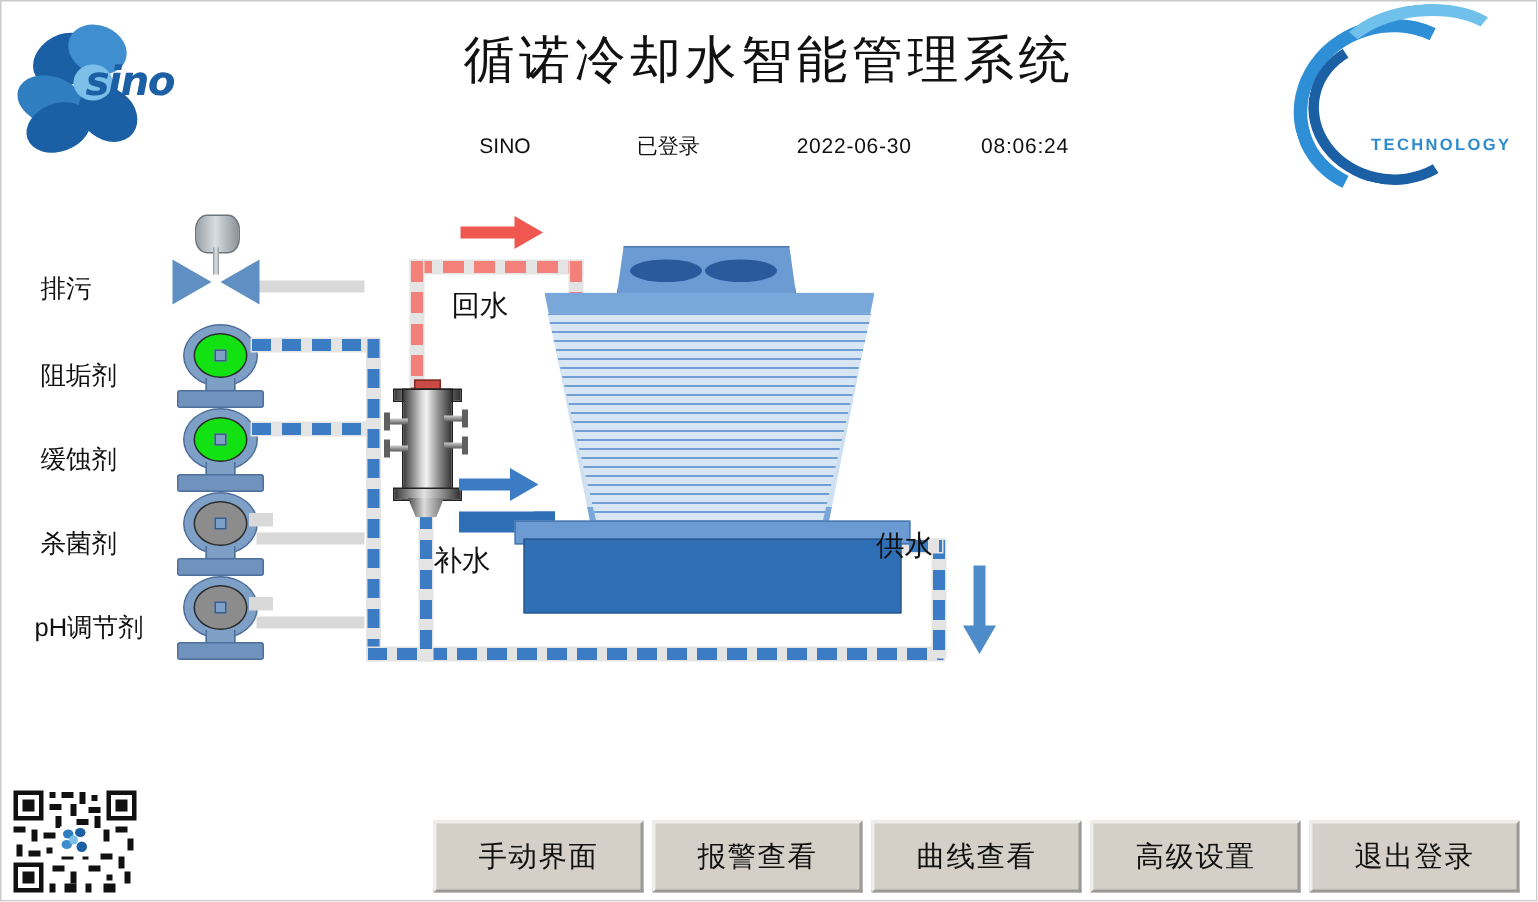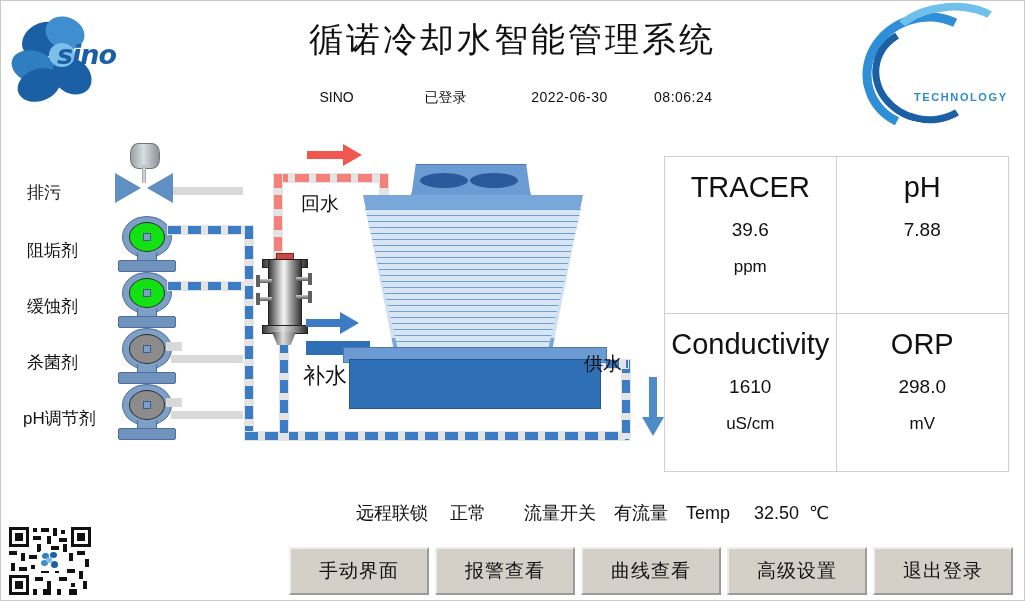--- a/index.html
+++ b/index.html
@@ -303,74 +303,37 @@
       <div class="v-noz" style="left:36px;top:28px;width:14px;"></div>
       <div class="v-noz-end" style="left:48px;top:24px;"></div>
       <div class="v-noz" style="left:36px;top:46px;width:14px;"></div>
       <div class="v-noz-end" style="left:48px;top:42px;"></div>
     </div>
 
     <div class="arrow-blue" style="left:305px;top:190px;width:36px;"></div>
     <div class="arrow-blue-head" style="left:339px;top:183px;"></div>
     <div class="pipe-blue-solid" style="left:305px;top:212px;width:64px;height:14px;"></div>
     <div class="pipe-blue-solid" style="left:355px;top:212px;width:14px;height:40px;"></div>
-    <div class="dlabel" style="left:302px;top:232px;font-size:22px;">补水</div>
+    <div class="dlabel" style="left:288px;top:232px;font-size:19px;">补水</div>
 
     <div class="ct-fanbox" style="left:410px;top:35px;width:118px;height:32px;">
       <div class="ct-blade" style="left:8px;top:8px;width:48px;height:15px;"></div>
       <div class="ct-blade" style="left:58px;top:8px;width:48px;height:15px;"></div>
     </div>
     <div class="ct-body" style="left:362px;top:66px;width:220px;height:166px;"></div>
     <div class="ct-fins" style="left:364px;top:80px;width:216px;height:138px;"></div>
     <div class="ct-basin-top" style="left:342px;top:218px;width:262px;height:14px;"></div>
     <div class="ct-basin" style="left:348px;top:230px;width:250px;height:48px;"></div>
 
     <div class="dlabel" style="left:583px;top:222px;font-size:19px;">供水</div>
     <div class="arrow-down" style="left:648px;top:248px;height:42px;"></div>
     <div class="arrow-down-head" style="left:641px;top:288px;"></div>
   </div>
 
-  <div id="panel">
-    <div class="cell">
-      <div class="cell-name">TRACER</div>
-      <div class="cell-val">39.6</div>
-      <div class="cell-unit">ppm</div>
-    </div>
-    <div class="cell">
-      <div class="cell-name">pH</div>
-      <div class="cell-val">7.88</div>
-      <div class="cell-unit"></div>
-    </div>
-    <div class="cell">
-      <div class="cell-name">Conductivity</div>
-      <div class="cell-val">1610</div>
-      <div class="cell-unit">uS/cm</div>
-    </div>
-    <div class="cell">
-      <div class="cell-name">ORP</div>
-      <div class="cell-val">298.0</div>
-      <div class="cell-unit">mV</div>
-    </div>
-  </div>
-
-  <div id="status">
-    <span class="st">远程联锁</span>
-    <span class="gap-a"></span>
-    <span class="st">正常</span>
-    <span class="gap-b"></span>
-    <span class="st">流量开关</span>
-    <span class="gap-c"></span>
-    <span class="st">有流量</span>
-    <span class="gap-d"></span>
-    <span class="st">Temp</span>
-    <span class="gap-e"></span>
-    <span class="st">32.50</span>
-    <span class="gap-f"></span>
-    <span class="st">℃</span>
-  </div>
+
 
   <div id="btnbar">
     <div class="btn">手动界面</div>
     <div class="btn">报警查看</div>
     <div class="btn">曲线查看</div>
     <div class="btn">高级设置</div>
     <div class="btn">退出登录</div>
   </div>
 
   <div id="qr">

